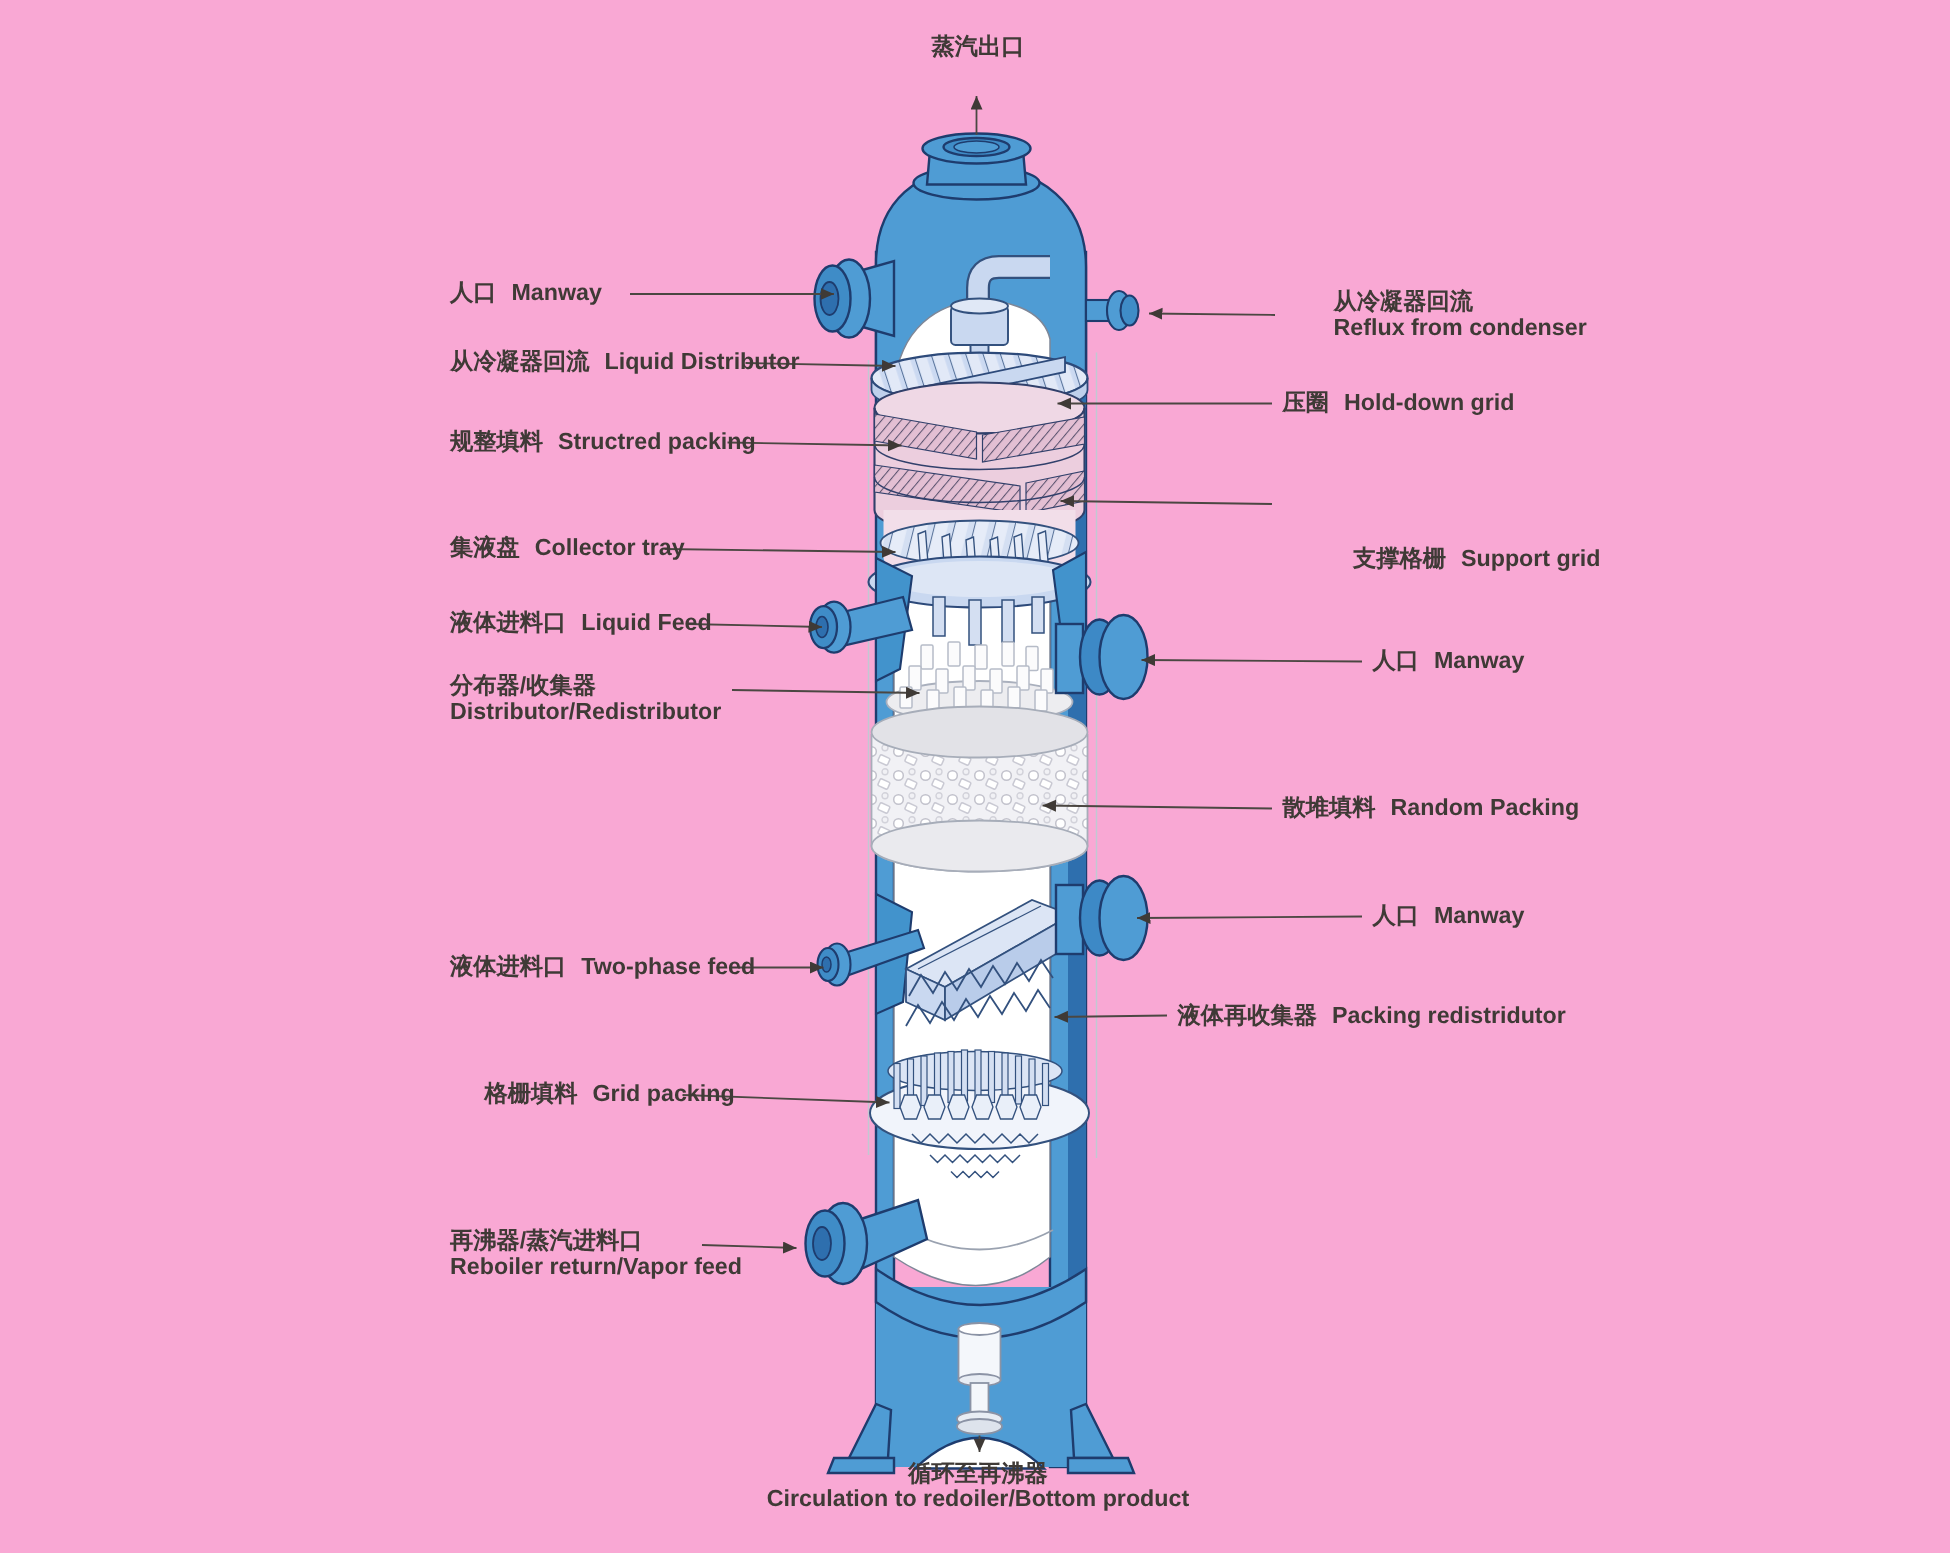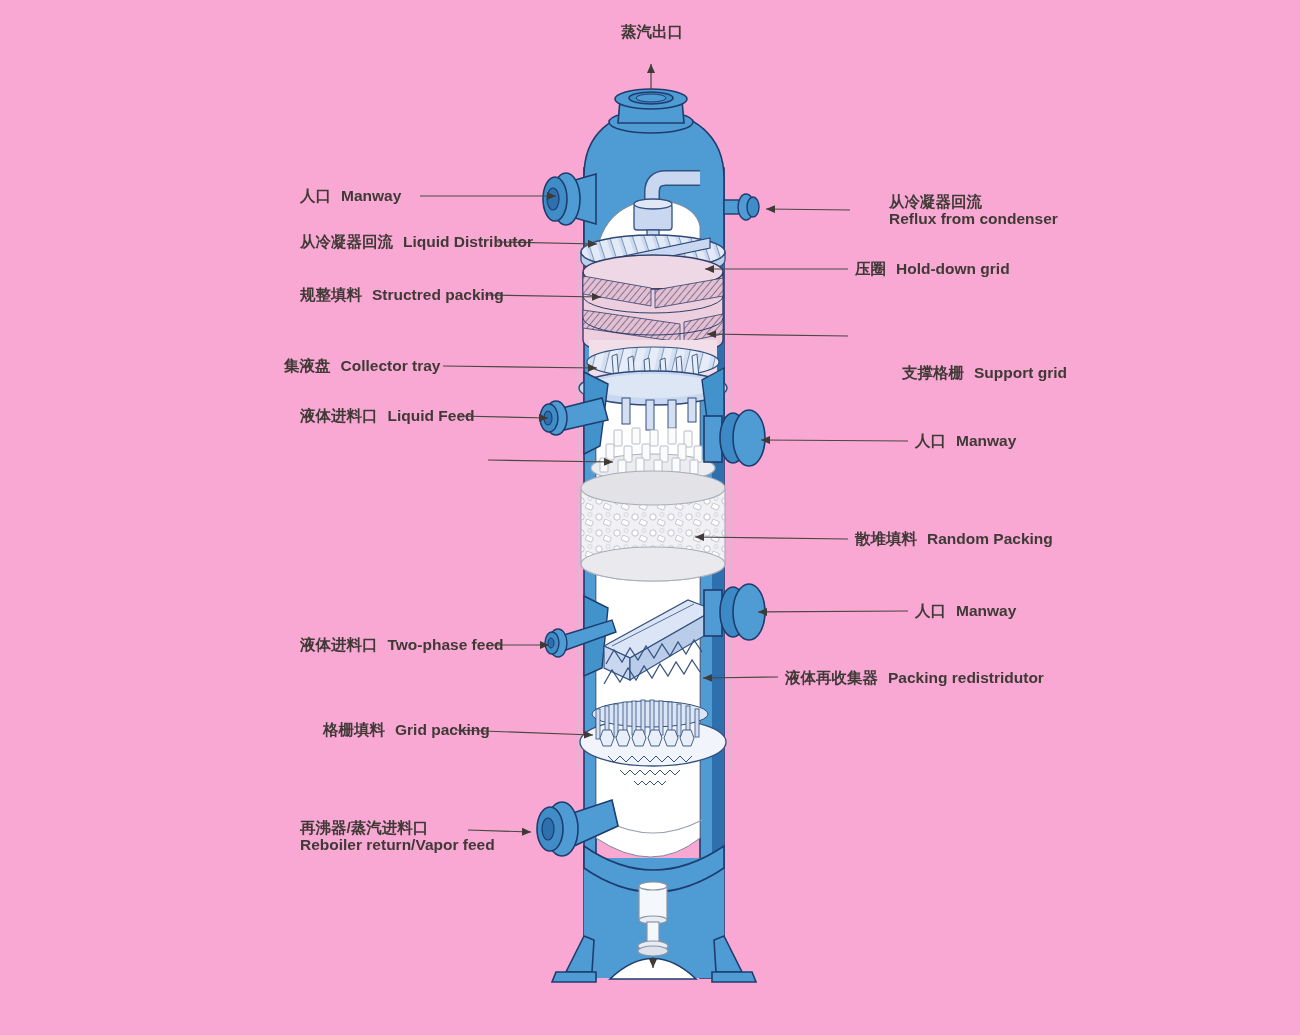--- a/index.html
+++ b/index.html
@@ -275,25 +275,29 @@
 
 <div class="lbl" style="left:300px;top:187px;">
   <span>人口</span><span class="en">Manway</span>
 </div>
 <div class="lbl" style="left:300px;top:233px;">
   <span>从冷凝器回流</span><span class="en">Liquid Distributor</span>
 </div>
 <div class="lbl" style="left:300px;top:286px;">
   <span>规整填料</span><span class="en">Structred packing</span>
 </div>
-<div class="lbl" style="left:284px;top:357px;">
+<div class="lbl" style="left:300px;top:357px;">
   <span>集液盘</span><span class="en">Collector tray</span>
 </div>
 <div class="lbl" style="left:300px;top:407px;">
   <span>液体进料口</span><span class="en">Liquid Feed</span>
+</div>
+<div class="lbl stack" style="left:300px;top:449px;">
+  <span>分布器/收集器</span>
+      <span class="en">Distributor/Redistributor</span>
 </div>
 <div class="lbl" style="left:300px;top:636px;">
   <span>液体进料口</span><span class="en">Two-phase feed</span>
 </div>
 <div class="lbl" style="left:300px;top:721px;margin-left:23px;">
   <span>格栅填料</span><span class="en">Grid packing</span>
 </div>
 <div class="lbl stack" style="left:300px;top:819px;">
   <span>再沸器/蒸汽进料口</span>
       <span class="en">Reboiler return/Vapor feed</span>
@@ -315,14 +319,18 @@
 <div class="lbl" style="left:855px;top:530px;">
   <span>散堆填料</span><span class="en">Random Packing</span>
 </div>
 <div class="lbl" style="left:915px;top:602px;">
   <span>人口</span><span class="en">Manway</span>
 </div>
 <div class="lbl" style="left:785px;top:669px;">
   <span>液体再收集器</span><span class="en">Packing redistridutor</span>
 </div>
 
+<div class="lbl stack center" style="left:452px;top:974px;width:400px;">
+  <span>循环至再沸器</span>
+  <span class="en">Circulation to redoiler/Bottom product</span>
+</div>
 
 </div>
 
 </body></html>

